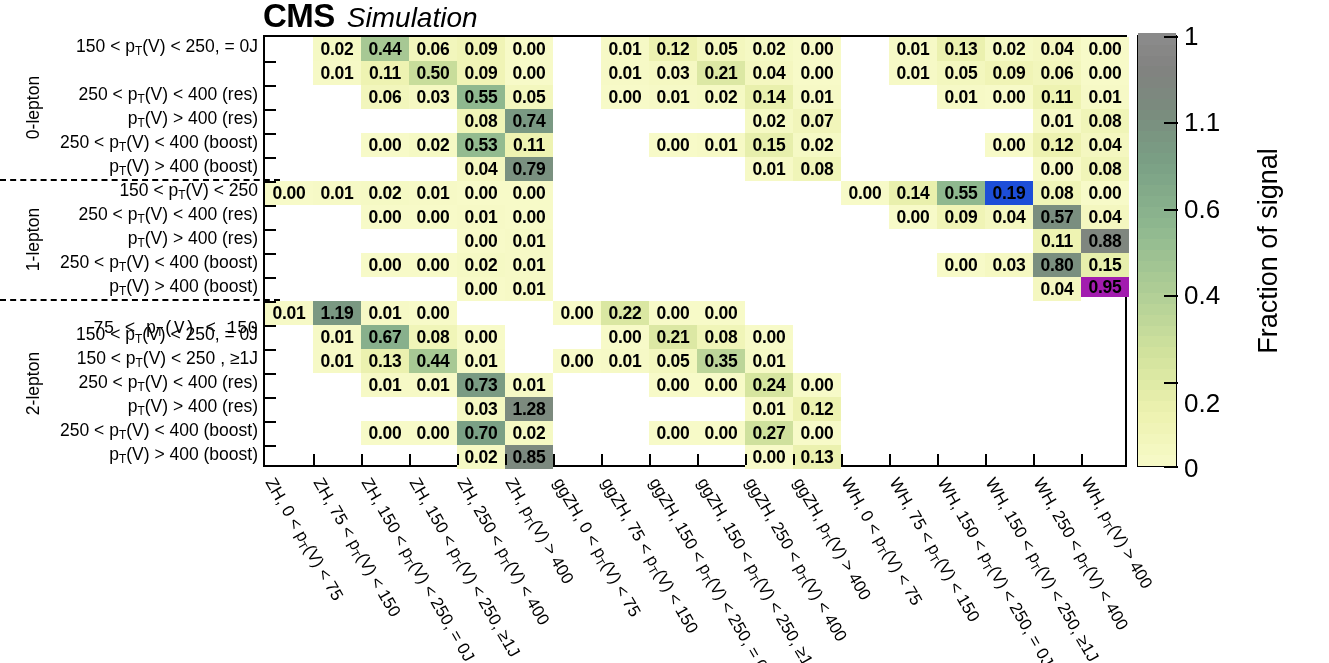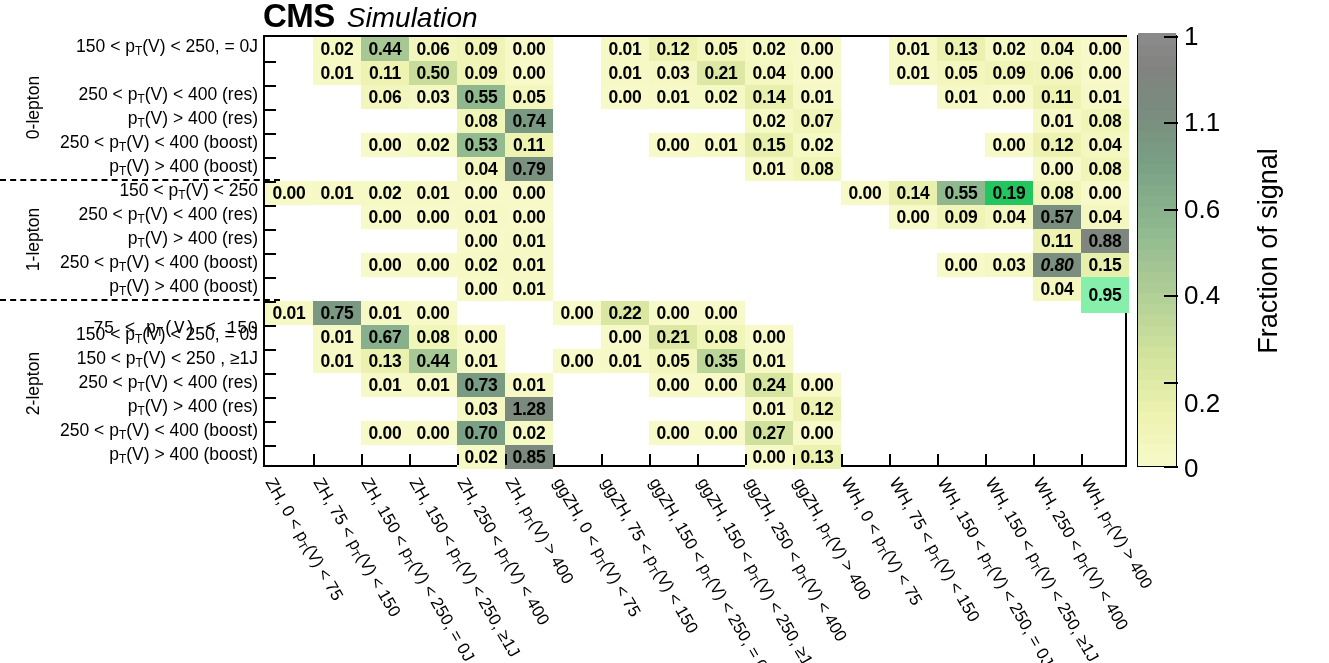--- a/index.html
+++ b/index.html
@@ -150,21 +150,21 @@
         <div class="cell" style="left: 816px; top: 120px; width: 48px; height: 24px; background: rgb(240, 245, 184);">0.08</div>
         <div class="cell" style="left: 0px; top: 144px; width: 48px; height: 24px; background: rgb(247, 250, 200);">0.00</div>
         <div class="cell" style="left: 48px; top: 144px; width: 48px; height: 24px; background: rgb(246, 249, 198);">0.01</div>
         <div class="cell" style="left: 96px; top: 144px; width: 48px; height: 24px; background: rgb(245, 249, 196);">0.02</div>
         <div class="cell" style="left: 144px; top: 144px; width: 48px; height: 24px; background: rgb(246, 249, 198);">0.01</div>
         <div class="cell" style="left: 192px; top: 144px; width: 48px; height: 24px; background: rgb(247, 250, 200);">0.00</div>
         <div class="cell" style="left: 240px; top: 144px; width: 48px; height: 24px; background: rgb(247, 250, 200);">0.00</div>
         <div class="cell" style="left: 576px; top: 144px; width: 48px; height: 24px; background: rgb(247, 250, 200);">0.00</div>
         <div class="cell" style="left: 624px; top: 144px; width: 48px; height: 24px; background: rgb(233, 240, 173);">0.14</div>
         <div class="cell" style="left: 672px; top: 144px; width: 48px; height: 24px; background: rgb(143, 184, 143);">0.55</div>
-        <div class="cell" style="left: 720px; top: 144px; width: 48px; height: 24px; background: #22c55e;">0.19</div>
+        <div class="cell" style="left: 720px; top: 144px; width: 48px; height: 24px; background: #1d4ed8;">0.19</div>
         <div class="cell" style="left: 768px; top: 144px; width: 48px; height: 24px; background: rgb(240, 245, 184);">0.08</div>
         <div class="cell" style="left: 816px; top: 144px; width: 48px; height: 24px; background: rgb(247, 250, 200);">0.00</div>
         <div class="cell" style="left: 96px; top: 168px; width: 48px; height: 24px; background: rgb(247, 250, 200);">0.00</div>
         <div class="cell" style="left: 144px; top: 168px; width: 48px; height: 24px; background: rgb(247, 250, 200);">0.00</div>
         <div class="cell" style="left: 192px; top: 168px; width: 48px; height: 24px; background: rgb(246, 249, 198);">0.01</div>
         <div class="cell" style="left: 240px; top: 168px; width: 48px; height: 24px; background: rgb(247, 250, 200);">0.00</div>
         <div class="cell" style="left: 624px; top: 168px; width: 48px; height: 24px; background: rgb(247, 250, 200);">0.00</div>
         <div class="cell" style="left: 672px; top: 168px; width: 48px; height: 24px; background: rgb(240, 244, 182);">0.09</div>
         <div class="cell" style="left: 720px; top: 168px; width: 48px; height: 24px; background: rgb(244, 247, 192);">0.04</div>
         <div class="cell" style="left: 768px; top: 168px; width: 48px; height: 24px; background: rgb(122, 142, 127);">0.57</div>
@@ -172,28 +172,28 @@
         <div class="cell" style="left: 192px; top: 192px; width: 48px; height: 24px; background: rgb(247, 250, 200);">0.00</div>
         <div class="cell" style="left: 240px; top: 192px; width: 48px; height: 24px; background: rgb(246, 249, 198);">0.01</div>
         <div class="cell" style="left: 768px; top: 192px; width: 48px; height: 24px; background: rgb(238, 243, 178);">0.11</div>
         <div class="cell" style="left: 816px; top: 192px; width: 48px; height: 24px; background: rgb(127, 134, 127);">0.88</div>
         <div class="cell" style="left: 96px; top: 216px; width: 48px; height: 24px; background: rgb(247, 250, 200);">0.00</div>
         <div class="cell" style="left: 144px; top: 216px; width: 48px; height: 24px; background: rgb(247, 250, 200);">0.00</div>
         <div class="cell" style="left: 192px; top: 216px; width: 48px; height: 24px; background: rgb(245, 249, 196);">0.02</div>
         <div class="cell" style="left: 240px; top: 216px; width: 48px; height: 24px; background: rgb(246, 249, 198);">0.01</div>
         <div class="cell" style="left: 672px; top: 216px; width: 48px; height: 24px; background: rgb(247, 250, 200);">0.00</div>
         <div class="cell" style="left: 720px; top: 216px; width: 48px; height: 24px; background: rgb(245, 248, 194);">0.03</div>
-        <div class="cell" style="left: 768px; top: 216px; width: 48px; height: 24px; background: rgb(122, 143, 127); font-style: italic;">0.80</div>
+        <div class="cell" style="left: 768px; top: 216px; width: 48px; height: 24px; background: rgb(122, 143, 127);">0.80</div>
         <div class="cell" style="left: 816px; top: 216px; width: 48px; height: 24px; background: rgb(231, 239, 172);">0.15</div>
         <div class="cell" style="left: 192px; top: 240px; width: 48px; height: 24px; background: rgb(247, 250, 200);">0.00</div>
         <div class="cell" style="left: 240px; top: 240px; width: 48px; height: 24px; background: rgb(246, 249, 198);">0.01</div>
         <div class="cell" style="left: 768px; top: 240px; width: 48px; height: 24px; background: rgb(244, 247, 192);">0.04</div>
-        <div class="cell" style="left: 816px; top: 240px; width: 48px; height: 36px; background: #86efac;">0.95</div>
+        <div class="cell" style="left: 816px; top: 240px; width: 48px; height: 20px; background: #a21caf;">0.95</div>
         <div class="cell" style="left: 0px; top: 264px; width: 48px; height: 24px; background: rgb(246, 249, 198);">0.01</div>
-        <div class="cell" style="left: 48px; top: 264px; width: 48px; height: 24px; background: rgb(122, 152, 130);">0.75</div>
+        <div class="cell" style="left: 48px; top: 264px; width: 48px; height: 24px; background: rgb(122, 152, 130);">1.19</div>
         <div class="cell" style="left: 96px; top: 264px; width: 48px; height: 24px; background: rgb(246, 249, 198);">0.01</div>
         <div class="cell" style="left: 144px; top: 264px; width: 48px; height: 24px; background: rgb(247, 250, 200);">0.00</div>
         <div class="cell" style="left: 288px; top: 264px; width: 48px; height: 24px; background: rgb(247, 250, 200);">0.00</div>
         <div class="cell" style="left: 336px; top: 264px; width: 48px; height: 24px; background: rgb(218, 231, 162);">0.22</div>
         <div class="cell" style="left: 384px; top: 264px; width: 48px; height: 24px; background: rgb(247, 250, 200);">0.00</div>
         <div class="cell" style="left: 432px; top: 264px; width: 48px; height: 24px; background: rgb(247, 250, 200);">0.00</div>
         <div class="cell" style="left: 48px; top: 288px; width: 48px; height: 24px; background: rgb(246, 249, 198);">0.01</div>
         <div class="cell" style="left: 96px; top: 288px; width: 48px; height: 24px; background: rgb(136, 176, 140);">0.67</div>
         <div class="cell" style="left: 144px; top: 288px; width: 48px; height: 24px; background: rgb(240, 245, 184);">0.08</div>
         <div class="cell" style="left: 192px; top: 288px; width: 48px; height: 24px; background: rgb(247, 250, 200);">0.00</div>

